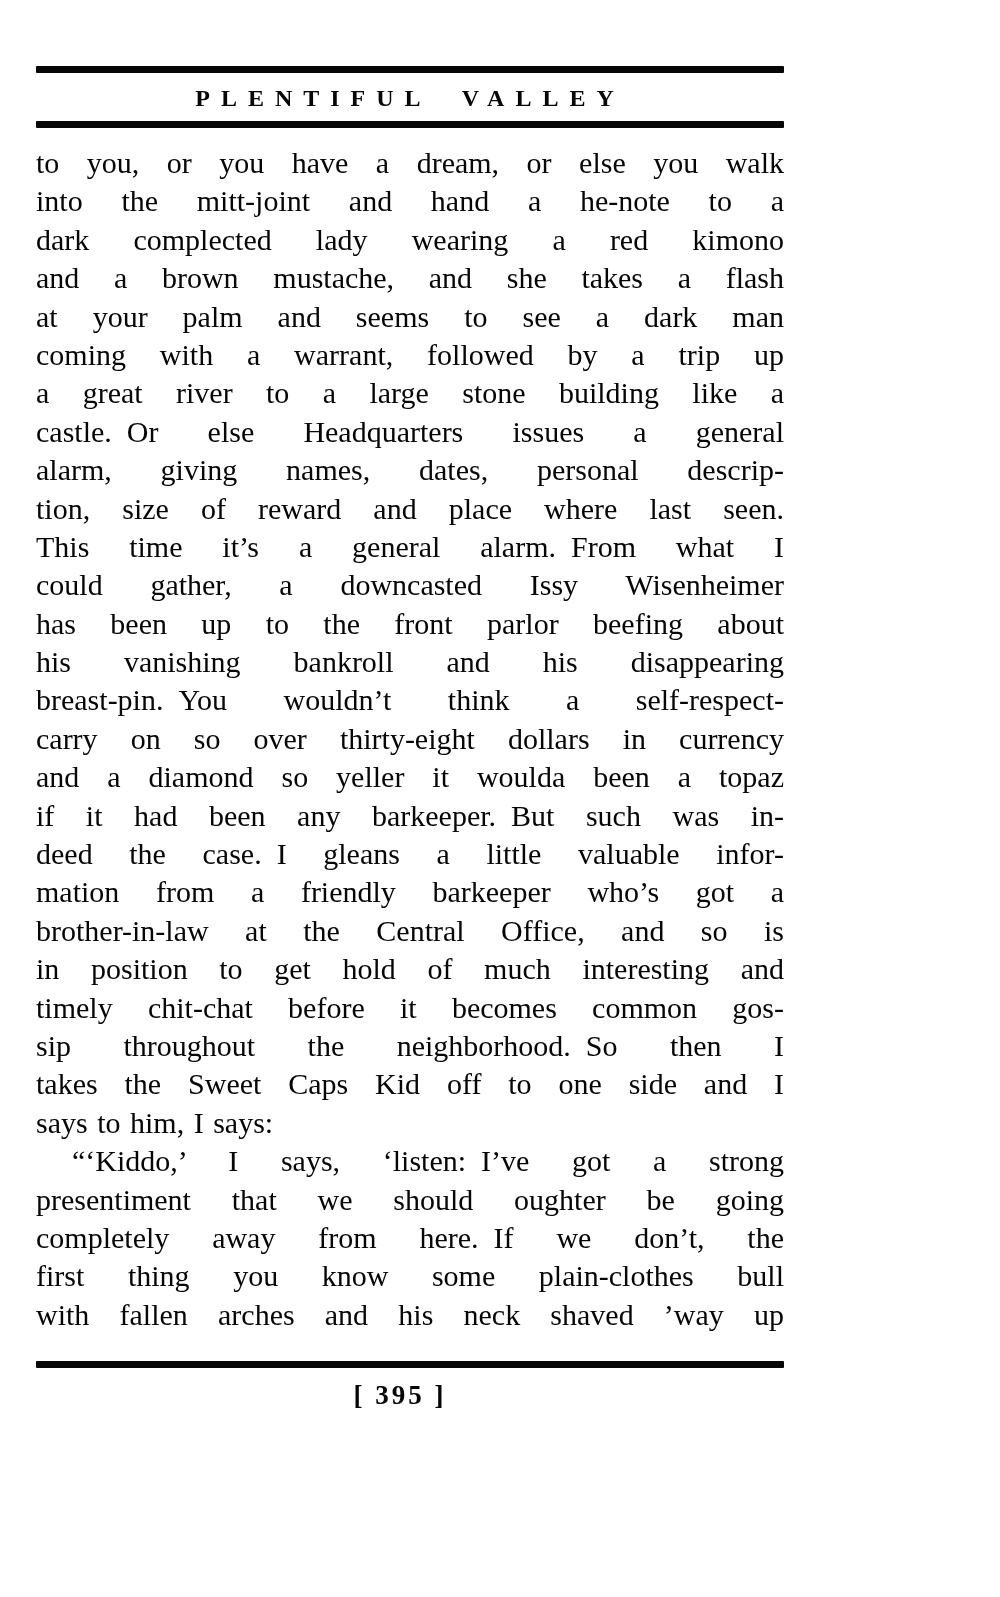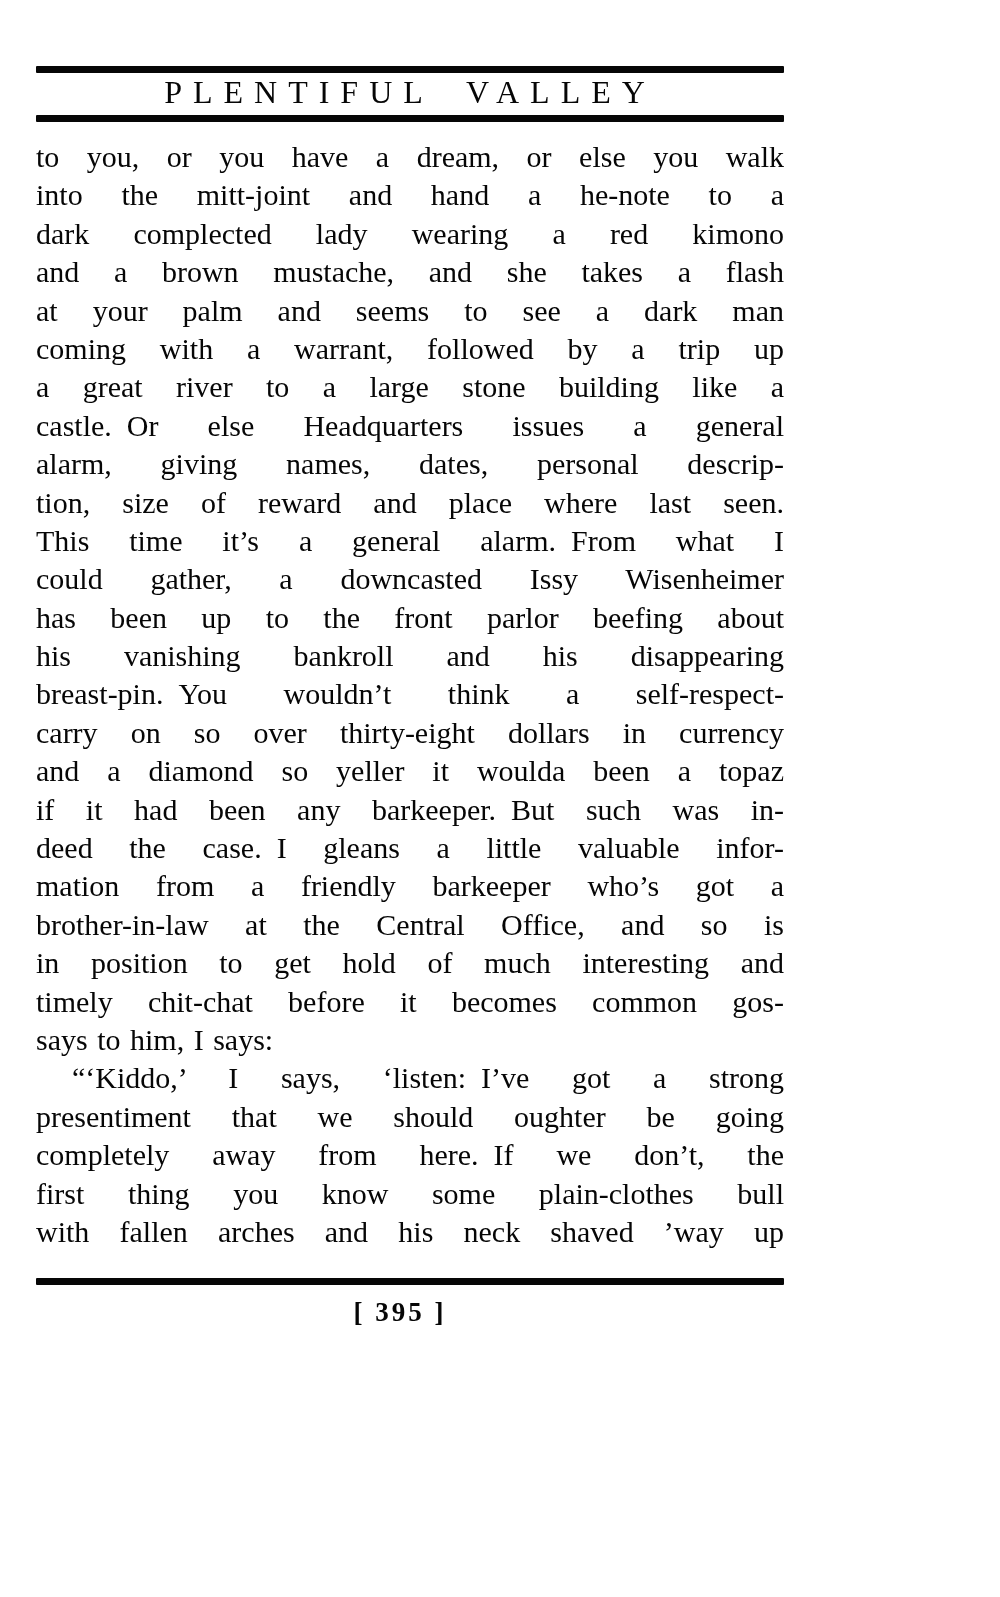--- a/index.html
+++ b/index.html
@@ -24,26 +24,26 @@
     width: 748px;
   }
   .rule {
     background: #060606;
     border-radius: 1px;
   }
   .rule-top   { margin-top: 66px; height: 7px; }
   .rule-mid   { margin-top: 8px;  height: 7px; }
   .rule-bottom{ margin-top: 27px; height: 7px; }
   .running-head {
-    margin-top: 4px;
+    margin-top: 10px;
     height: 30px;
     line-height: 30px;
     text-align: center;
-    font-weight: 400;
-    font-size: 32px;
+    font-weight: 700;
+    font-size: 24px;
     letter-spacing: 11px;
     word-spacing: 15px;
     white-space: nowrap;
   }
   .body-text {
     margin-top: 16px;
   }
   .line {
     height: 38.4px;
     line-height: 38.4px;
@@ -98,20 +98,22 @@
       <div class="line">his vanishing bankroll and his disappearing</div>
       <div class="line">breast-pin. You wouldn’t think a self-respect-</div>
       <div class="line">carry on so over thirty-eight dollars in currency</div>
       <div class="line">and a diamond so yeller it woulda been a topaz</div>
       <div class="line">if it had been any barkeeper. But such was in-</div>
       <div class="line">deed the case. I gleans a little valuable infor-</div>
       <div class="line">mation from a friendly barkeeper who’s got a</div>
       <div class="line">brother-in-law at the Central Office, and so is</div>
       <div class="line">in position to get hold of much interesting and</div>
       <div class="line">timely chit-chat before it becomes common gos-</div>
+      <div class="line">sip throughout the neighborhood. So then I</div>
+      <div class="line">takes the Sweet Caps Kid off to one side and I</div>
       <div class="line short">says to him, I says:</div>
       <div class="line indent">“‘Kiddo,’ I says, ‘listen: I’ve got a strong</div>
       <div class="line">presentiment that we should oughter be going</div>
       <div class="line">completely away from here. If we don’t, the</div>
       <div class="line">first thing you know some plain-clothes bull</div>
       <div class="line">with fallen arches and his neck shaved ’way up</div>
     </div>
 
     <div class="rule rule-bottom"></div>
     <div class="page-number">[ 395 ]</div>

